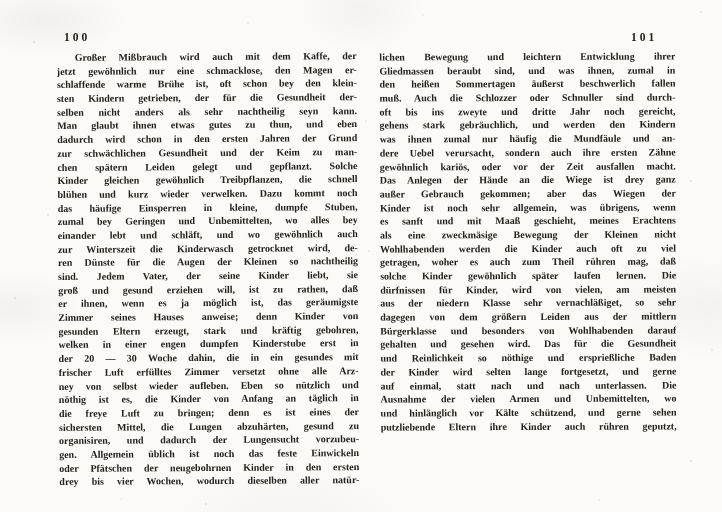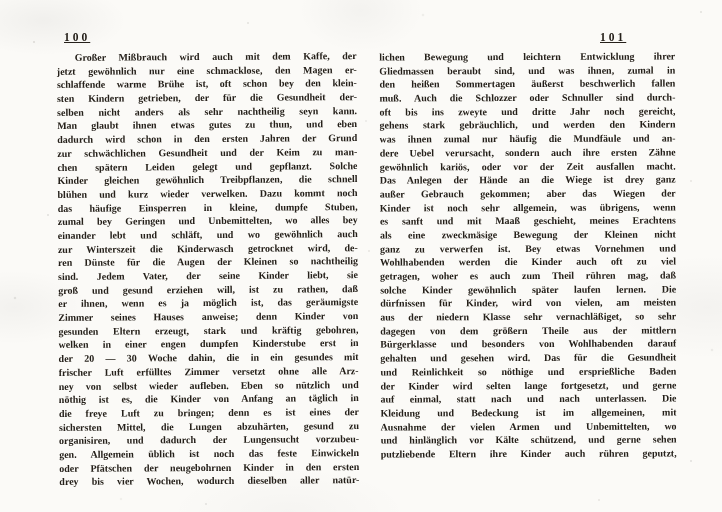--- a/index.html
+++ b/index.html
@@ -35,24 +35,24 @@
       711px 349px 1px 0 rgba(90,85,75,.14),
       205px 503px 0 0 rgba(90,85,75,.14),
       598px 499px 0 0 rgba(90,85,75,.12),
       690px 180px 0 0 rgba(90,85,75,.12),
       120px 498px 1px 0 rgba(90,85,75,.1),
       690px 460px 0 0 rgba(90,85,75,.16),
       365px 120px 0 0 rgba(90,85,75,.1);
   }
   .pagenum{
     position:absolute;top:31px;
-    font-size:11.5px;font-weight:bold;letter-spacing:3px;color:var(--ink);text-decoration:underline;
+    font-size:11.5px;font-weight:bold;letter-spacing:3px;color:var(--ink);
   }
   .pagenum-left{left:64px;}
-  .pagenum-right{left:600px;}
+  .pagenum-right{left:631px;}
   .text-block{
     position:absolute;top:50px;color:var(--ink);
     font-size:10px;font-weight:bold;letter-spacing:0;
   }
   .text-left{left:58px;width:300px;transform:rotate(-0.35deg);}
   .text-right{left:380px;width:296px;transform:rotate(-0.2deg);}
   .line{
     height:13.7px;line-height:13.7px;overflow:hidden;white-space:nowrap;
     text-align:justify;text-align-last:justify;
   }
@@ -111,30 +111,28 @@
       <div class="line">oft bis ins zweyte und dritte Jahr noch gereicht,</div>
       <div class="line">gehens stark gebräuchlich, und werden den Kindern</div>
       <div class="line">was ihnen zumal nur häufig die Mundfäule und an-</div>
       <div class="line">dere Uebel verursacht, sondern auch ihre ersten Zähne</div>
       <div class="line">gewöhnlich kariös, oder vor der Zeit ausfallen macht.</div>
       <div class="line">Das Anlegen der Hände an die Wiege ist drey ganz</div>
       <div class="line">außer Gebrauch gekommen; aber das Wiegen der</div>
       <div class="line">Kinder ist noch sehr allgemein, was übrigens, wenn</div>
       <div class="line">es sanft und mit Maaß geschieht, meines Erachtens</div>
       <div class="line">als eine zweckmäsige Bewegung der Kleinen nicht</div>
-      <div class="line">ganz zu verwerfen ist. Bey etwas Vornehmen und</div>
       <div class="line">Wohlhabenden werden die Kinder auch oft zu viel</div>
       <div class="line">getragen, woher es auch zum Theil rühren mag, daß</div>
       <div class="line">solche Kinder gewöhnlich später laufen lernen. Die</div>
       <div class="line">dürfnissen für Kinder, wird von vielen, am meisten</div>
       <div class="line">aus der niedern Klasse sehr vernachläßiget, so sehr</div>
-      <div class="line">dagegen von dem größern Theile aus der mittlern</div>
+      <div class="line">dagegen von dem größern Leiden aus der mittlern</div>
       <div class="line">Bürgerklasse und besonders von Wohlhabenden darauf</div>
       <div class="line">gehalten und gesehen wird. Das für die Gesundheit</div>
       <div class="line">und Reinlichkeit so nöthige und ersprießliche Baden</div>
       <div class="line">der Kinder wird selten lange fortgesetzt, und gerne</div>
       <div class="line">auf einmal, statt nach und nach unterlassen. Die</div>
-      <div class="line">Kleidung und Bedeckung ist im allgemeinen, mit</div>
       <div class="line">Ausnahme der vielen Armen und Unbemittelten, wo</div>
       <div class="line">und hinlänglich vor Kälte schützend, und gerne sehen</div>
       <div class="line">putzliebende Eltern ihre Kinder auch rühren geputzt,</div>
     </div>
 </div>
 
 </body></html>

